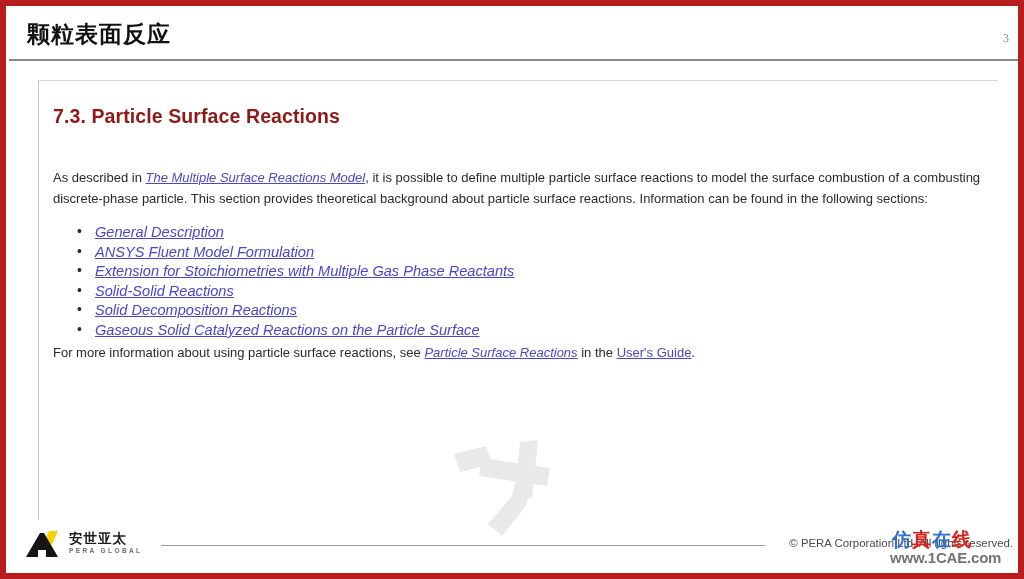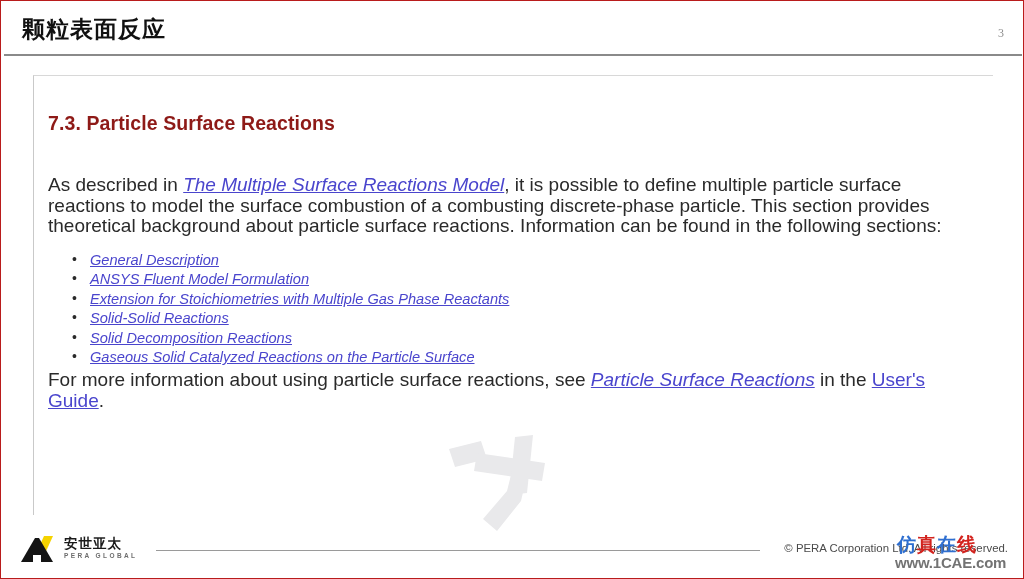--- a/index.html
+++ b/index.html
@@ -10,21 +10,21 @@
   body {
     font-family: "Liberation Sans", sans-serif;
   }
 
   #slide {
     position: relative;
     width: 1024px;
     height: 579px;
     box-sizing: border-box;
     background: #ffffff;
-    border: 1px solid #b91c1c;
+    border: 6px solid #b91c1c;
     overflow: hidden;
   }
 
   
   #header {
     position: absolute;
     left: 3px;
     top: 3px;
     width: 1018px;
     height: 52px;
@@ -55,34 +55,34 @@
   #doc {
     position: absolute;
     left: 32px;
     top: 74px;
     width: 960px;
     height: 440px;
     border-top: 1px solid #d8d8d8;
     border-left: 1px solid #c9c9c9;
     box-sizing: border-box;
     background: transparent;
-    padding: 36px 14px 0 14px;
+    padding: 24px 14px 0 14px;
   }
 
   #doc-heading {
     font-size: 19.5px;
     font-weight: bold;
     color: #8e1a17;
     letter-spacing: 0.1px;
     margin: 0 0 40px 0;
     font-family: "Liberation Sans", sans-serif;
   }
 
   .para {
-    font-size: 19px;
+    font-size: 13px;
     line-height: 20.5px;
     color: #2a2a2a;
     margin: 0;
     font-family: "Liberation Sans", sans-serif;
     max-width: 945px;
   }
 
   a.doclink {
     color: #4a45cd;
     text-decoration: underline;

